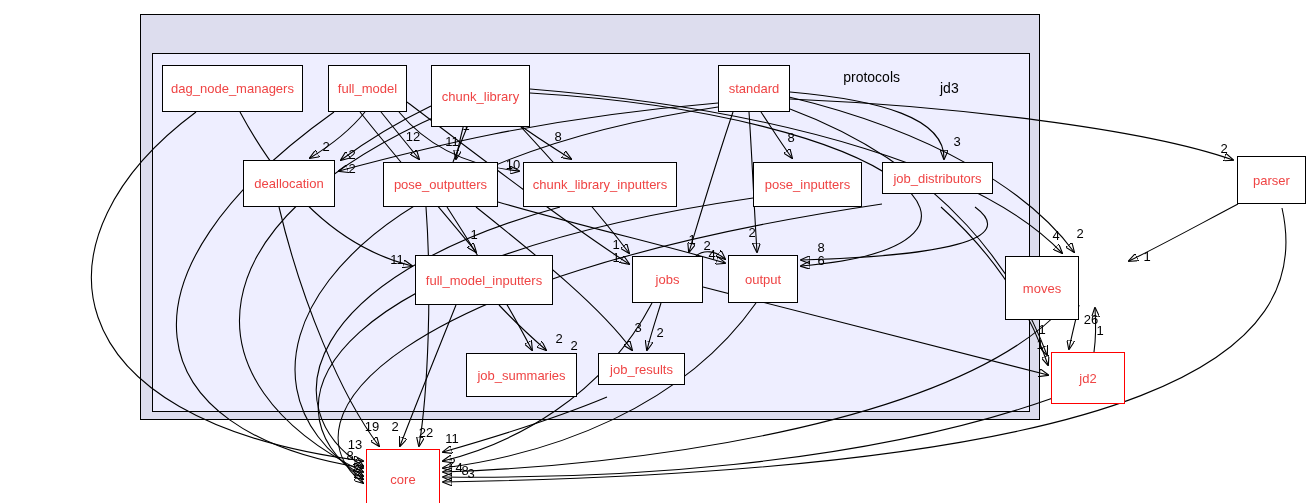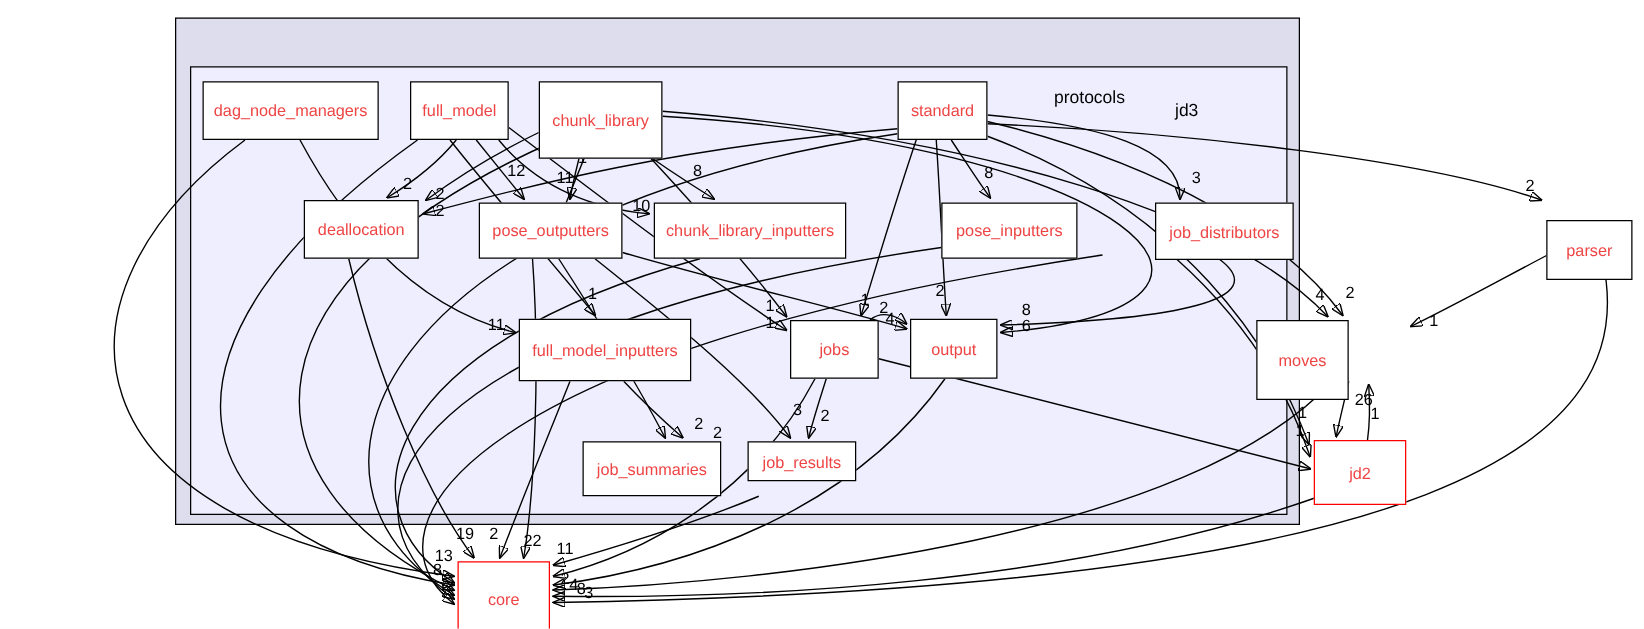--- a/index.html
+++ b/index.html
@@ -131,24 +131,24 @@
   </svg>
 
   <div class="node" style="left:162px;top:65px;width:141px;height:47px">dag_node_managers</div>
   <div class="node" style="left:328px;top:65px;width:79px;height:47px">full_model</div>
   <div class="node" style="left:431px;top:65px;width:99px;height:62px">chunk_library</div>
   <div class="node" style="left:718px;top:65px;width:72px;height:47px">standard</div>
   <div class="node" style="left:243px;top:160px;width:92px;height:47px">deallocation</div>
   <div class="node" style="left:383px;top:162px;width:115px;height:45px">pose_outputters</div>
   <div class="node" style="left:523px;top:162px;width:154px;height:45px">chunk_library_inputters</div>
   <div class="node" style="left:753px;top:162px;width:109px;height:45px">pose_inputters</div>
-  <div class="node" style="left:924px;top:162px;width:111px;height:46px">job_distributors</div>
+  <div class="node" style="left:882px;top:162px;width:111px;height:32px">job_distributors</div>
   <div class="node" style="left:415px;top:255px;width:138px;height:50px">full_model_inputters</div>
   <div class="node" style="left:632px;top:256px;width:71px;height:47px">jobs</div>
   <div class="node" style="left:728px;top:255px;width:70px;height:48px">output</div>
   <div class="node" style="left:466px;top:353px;width:111px;height:44px">job_summaries</div>
   <div class="node" style="left:598px;top:353px;width:87px;height:32px">job_results</div>
   <div class="node" style="left:1005px;top:256px;width:74px;height:64px">moves</div>
   <div class="node red" style="left:1051px;top:352px;width:74px;height:52px">jd2</div>
-  <div class="node" style="left:1237px;top:176px;width:69px;height:48px">parser</div>
+  <div class="node" style="left:1237px;top:156px;width:69px;height:48px">parser</div>
   <div class="node red" style="left:366px;top:449px;width:74px;height:60px">core</div>
 
 </div>
 
 </body></html>

